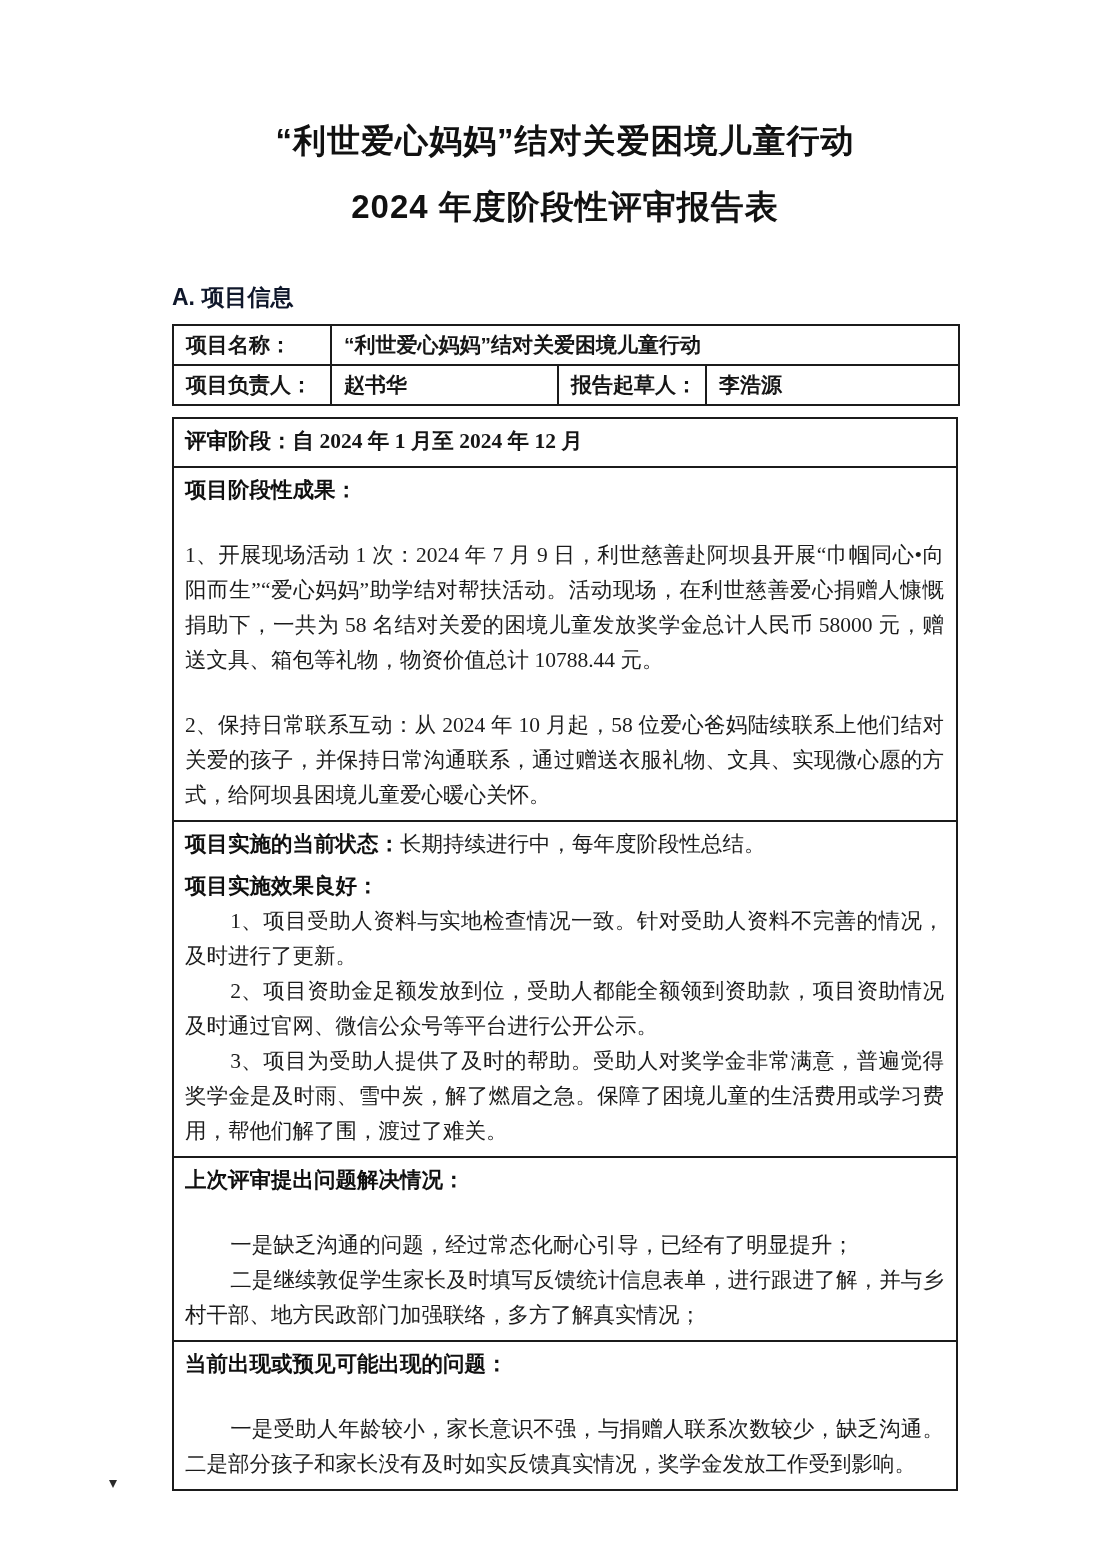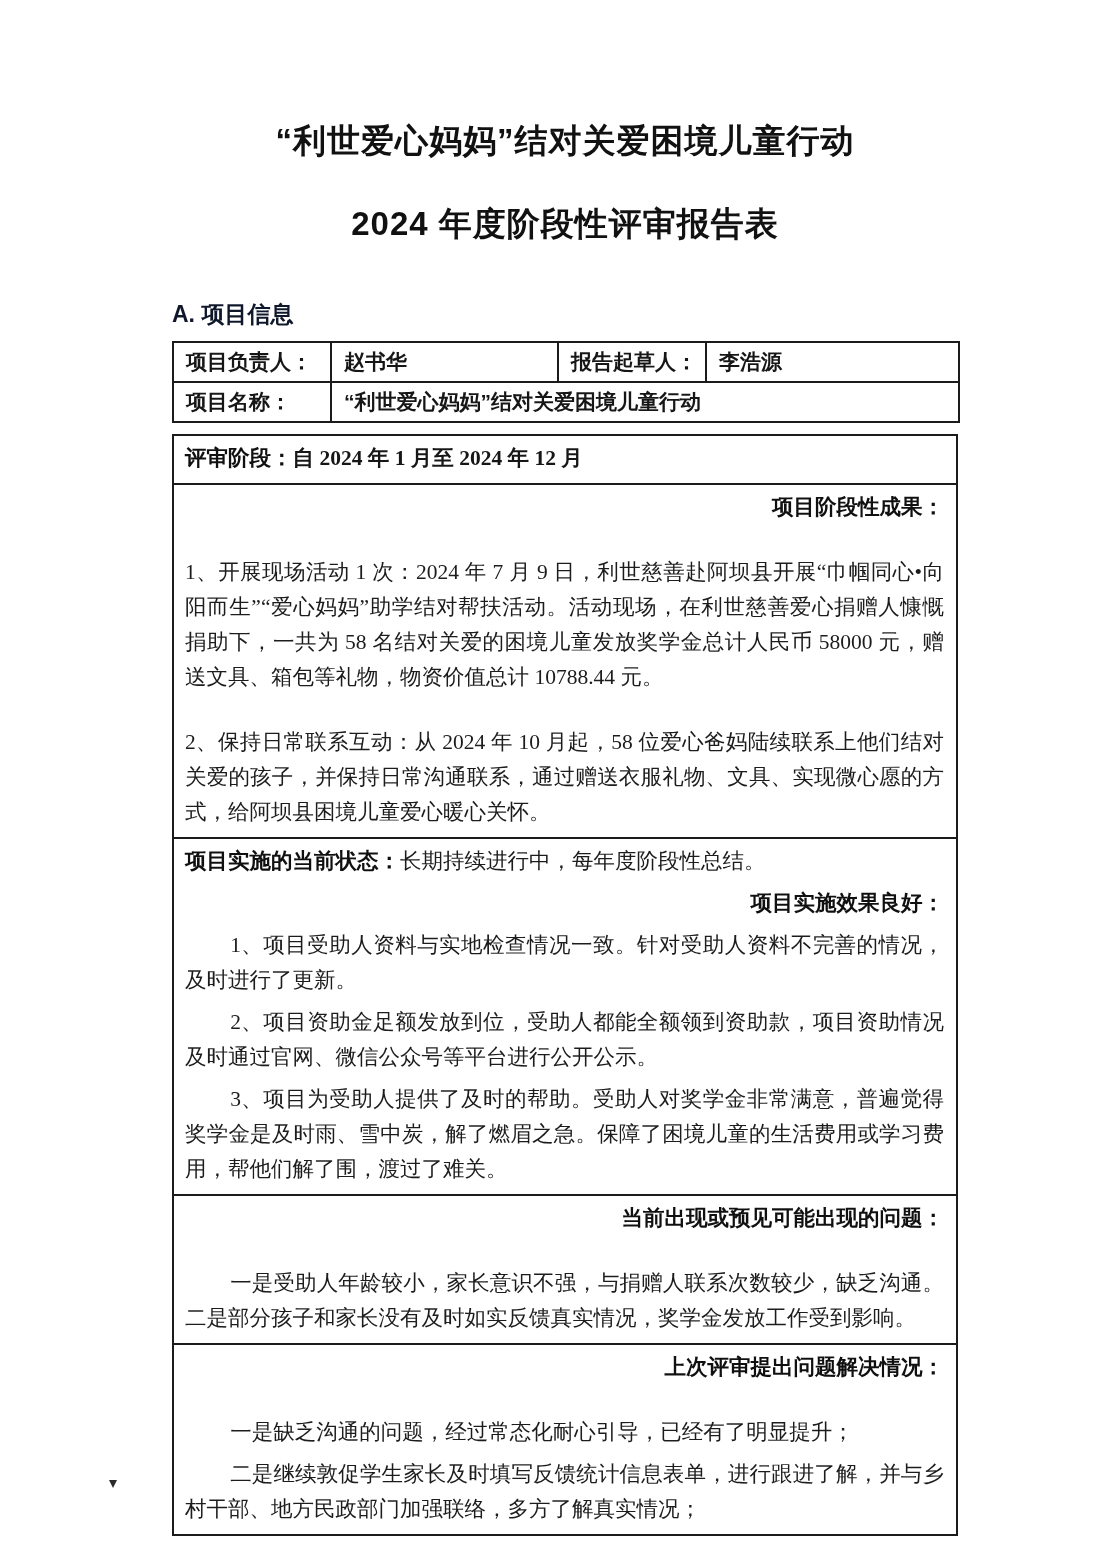--- a/index.html
+++ b/index.html
@@ -11,21 +11,21 @@
     -webkit-font-smoothing:antialiased;
   }
   .content { position:absolute; left:172px; top:0; width:786px; }
 
   .title {
     font-family:"Liberation Sans","DejaVu Sans",sans-serif;
     font-weight:700; font-size:33px; line-height:40px;
     text-align:center; letter-spacing:1px; color:#111;
   }
   .t1 { margin-top:121px; }
-  .t2 { margin-top:43px; }
+  .t2 { margin-top:26px; }
 
   .heading {
     font-family:"Liberation Sans","DejaVu Sans",sans-serif;
     font-weight:700; font-size:23px; line-height:28px; color:#0f172a;
   }
   .hA { margin-top:56px; }
   .hB { margin-top:32px; }
 
   table { border-collapse:collapse; width:100%; table-layout:fixed; }
 
@@ -45,28 +45,28 @@
     font-size:21px;
   }
   .rowB1 { height:44px; }
   .rowB2 { height:295px; }
   .rowB3 { height:290px; }
   .rowB4 { height:152px; }
   .rowB5 { height:130px; }
 
   .blabel {
     font-family:"Liberation Sans","DejaVu Sans",sans-serif;
-    font-weight:700; font-size:21.5px; line-height:35px; color:#101010;text-align:right;
+    font-weight:700; font-size:21.5px; line-height:35px; color:#101010;
   }
   .bval-bold { font-weight:700; font-size:21.5px; line-height:35px; }
   .para { font-size:21.5px; line-height:35px; color:#1c1c1c; text-align:justify; }
   .indent { text-indent:2.1em; }
   .gap-line { margin-top:30px; }
   .gap-half { margin-top:7px; }
-  .gap-item { margin-top:7px; }
+  .gap-item { margin-top:0; }
 
   .artifact {
     position:absolute; left:109px; top:1480px;
     width:0; height:0;
     border-left:4px solid transparent; border-right:4px solid transparent;
     border-top:8px solid #2a2a2a;
   }
 </style>
 </head>
 <body>
@@ -81,28 +81,28 @@
 
     <table class="tableA">
       <colgroup>
         <col style="width:158px">
           <col style="width:227px">
           <col style="width:148px">
           <col style="width:253px">
       </colgroup>
       <tbody>
           <tr>
+        <td>项目名称：</td>
+        <td colspan="3">“利世爱心妈妈”结对关爱困境儿童行动</td>
+      </tr>
+      <tr>
         <td>项目负责人：</td>
         <td>赵书华</td>
         <td>报告起草人：</td>
         <td>李浩源</td>
-      </tr>
-      <tr>
-        <td>项目名称：</td>
-        <td colspan="3">“利世爱心妈妈”结对关爱困境儿童行动</td>
       </tr>
     </tbody>
       </table>
 
 
     <table class="tableB">
       <tbody>
           <tr>
         <td class="rowB1">
           <span class="blabel">评审阶段：</span><span class="bval-bold">自 2024 年 1 月至 2024 年 12 月</span>
@@ -118,30 +118,30 @@
       <tr>
         <td class="rowB3">
           <p class="para"><span class="blabel">项目实施的当前状态：</span><span>长期持续进行中，每年度阶段性总结。</span></p>
           <div class="blabel gap-half">项目实施效果良好：</div>
           <p class="para indent gap-item">1、项目受助人资料与实地检查情况一致。针对受助人资料不完善的情况，及时进行了更新。</p>
           <p class="para indent gap-item">2、项目资助金足额发放到位，受助人都能全额领到资助款，项目资助情况及时通过官网、微信公众号等平台进行公开公示。</p>
           <p class="para indent gap-item">3、项目为受助人提供了及时的帮助。受助人对奖学金非常满意，普遍觉得奖学金是及时雨、雪中炭，解了燃眉之急。保障了困境儿童的生活费用或学习费用，帮他们解了围，渡过了难关。</p>
         </td>
       </tr>
       <tr>
-        <td class="rowB5">
-          <div class="blabel">当前出现或预见可能出现的问题：</div>
-          <p class="para indent gap-line">一是受助人年龄较小，家长意识不强，与捐赠人联系次数较少，缺乏沟通。二是部分孩子和家长没有及时如实反馈真实情况，奖学金发放工作受到影响。</p>
-        </td>
-      </tr>
-      <tr>
         <td class="rowB4">
           <div class="blabel">上次评审提出问题解决情况：</div>
           <p class="para indent gap-line">一是缺乏沟通的问题，经过常态化耐心引导，已经有了明显提升；</p>
           <p class="para indent gap-item">二是继续敦促学生家长及时填写反馈统计信息表单，进行跟进了解，并与乡村干部、地方民政部门加强联络，多方了解真实情况；</p>
+        </td>
+      </tr>
+      <tr>
+        <td class="rowB5">
+          <div class="blabel">当前出现或预见可能出现的问题：</div>
+          <p class="para indent gap-line">一是受助人年龄较小，家长意识不强，与捐赠人联系次数较少，缺乏沟通。二是部分孩子和家长没有及时如实反馈真实情况，奖学金发放工作受到影响。</p>
         </td>
       </tr>
     </tbody>
       </table>
 
   </div>
 
   <div class="artifact"></div>
 </div>
 

